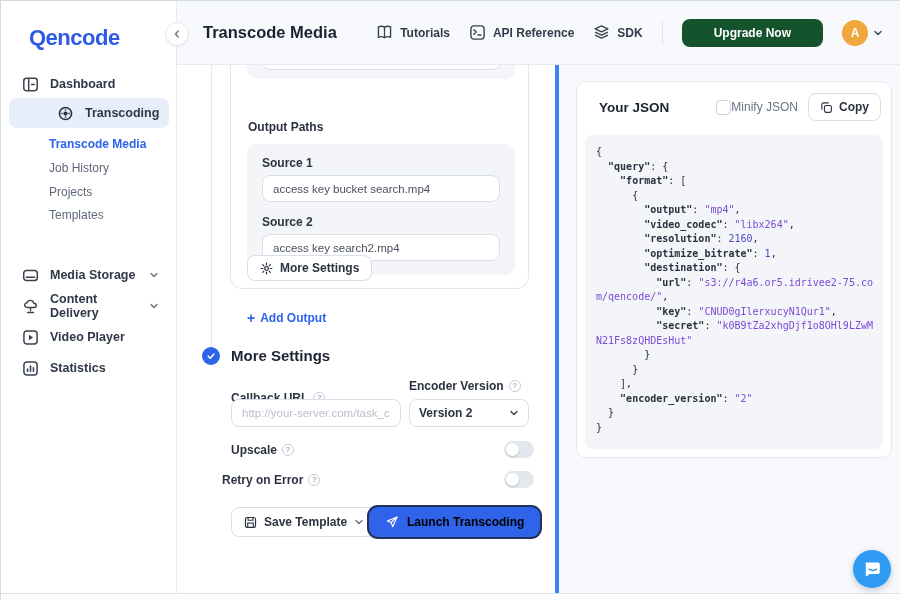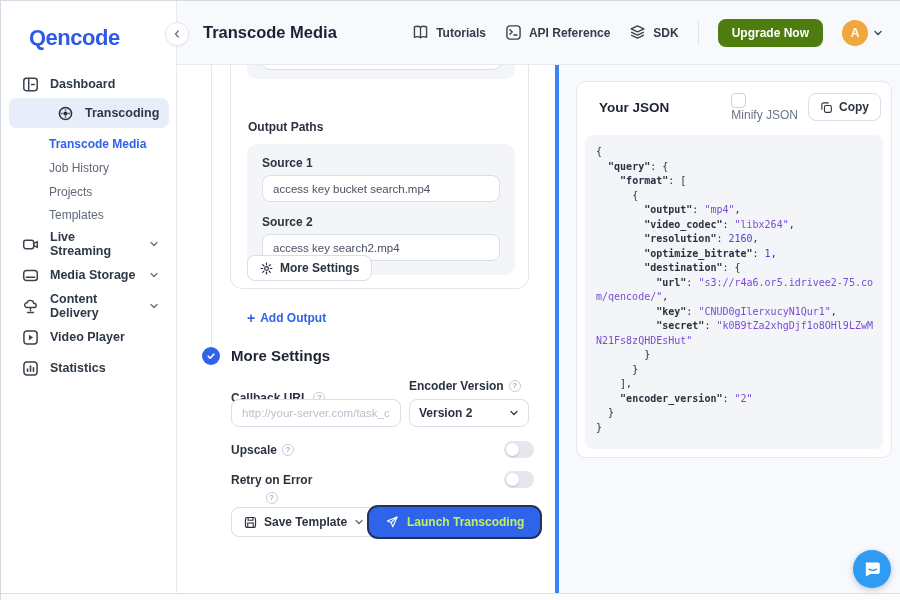--- a/index.html
+++ b/index.html
@@ -20,21 +20,21 @@
 
   
   .collapse-btn { position:absolute; left:164px; top:21px; width:24px; height:24px; border-radius:50%; background:#fff; border:1px solid #e3e7ee; box-shadow:0 1px 2px rgba(20,30,60,.06); z-index:5; display:flex; align-items:center; justify-content:center; cursor:pointer; }
 
   
   .header { position:absolute; left:176px; top:0; width:724px; height:64px; background:#f8f9fc; border-bottom:1px solid #e7eaf0; display:flex; align-items:center; padding:0 18px 0 26px; z-index:1; }
   .page-title { font-size:16.5px; font-weight:700; color:#1a2130; }
   .hnav { margin-left:auto; display:flex; align-items:center; gap:19px; }
   .hnav-item { display:flex; align-items:center; gap:7px; font-size:12px; font-weight:600; color:#333c4b; cursor:pointer; }
   .hdivider { width:1px; height:24px; background:#e2e6ec; }
-  .upgrade-btn { height:28px; padding:0 14px; border:none; border-radius:8px; background:#4d7c0f; color:#fff; font-size:12px; font-weight:700; font-family:inherit; cursor:pointer; }
+  .upgrade-btn { height:28px; padding:0 32px; border:none; border-radius:8px; background:#14532d; color:#fff; font-size:12px; font-weight:700; font-family:inherit; cursor:pointer; }
   .avatar-wrap { display:flex; align-items:center; gap:5px; cursor:pointer; }
   .avatar { width:26px; height:26px; border-radius:50%; background:#f0a73d; color:#fff; font-size:12px; font-weight:700; display:flex; align-items:center; justify-content:center; }
 
   
   .main { position:absolute; left:176px; top:64px; width:382px; height:528px; background:#fff; border-right:4px solid #3b82f6; overflow:hidden; }
   .stepper-line { position:absolute; left:34px; top:0; width:1px; height:282px; background:#e4e8ef; }
   .step-check { position:absolute; left:25px; top:282px; width:18px; height:18px; border-radius:50%; background:#2e63ea; display:flex; align-items:center; justify-content:center; cursor:pointer; }
 
   .form-card { position:absolute; left:53px; top:-34px; width:299px; height:258px; border:1px solid #e2e7ee; border-radius:12px; background:#fff; }
   .gray-box { position:absolute; left:16px; width:268px; background:#f3f5f9; border-radius:10px; }
@@ -57,34 +57,34 @@
 
   .ms-heading { position:absolute; left:54px; top:282px; font-size:15px; font-weight:700; color:#1d2433; }
   .fld-label { position:absolute; font-size:12px; font-weight:700; color:#2b3340; display:flex; align-items:center; gap:5px; }
   .q-icon { width:12px; height:12px; border:1px solid #c6cdd8; border-radius:50%; color:#a6afbe; font-size:8px; line-height:10px; text-align:center; font-weight:700; display:inline-block; }
   .cb-label { left:54px; top:326px; }
   .ev-label { left:232px; top:314px; }
   .cb-input { position:absolute; left:54px; top:334px; width:170px; height:28px; }
   .select { position:absolute; left:232px; top:334px; width:120px; height:28px; background:#fff; border:1px solid #d9dfe8; border-radius:8px; display:flex; align-items:center; padding:0 9px; font-size:12px; font-weight:600; color:#2b3340; cursor:pointer; }
   .select .chev-s { margin-left:auto; }
   .up-label { left:54px; top:378px; }
-  .re-label { left:54px; top:408px;flex-direction:column; }
+  .re-label { left:45px; top:408px; }
   .toggle { position:absolute; width:30px; height:17px; border-radius:9px; background:#e4e7ed; cursor:pointer; }
   .toggle .knob { position:absolute; left:2px; top:2px; width:13px; height:13px; border-radius:50%; background:#fff; box-shadow:0 1px 2px rgba(20,30,60,.2); }
   .tg-upscale { left:327px; top:376px; }
   .tg-retry { left:327px; top:406px; }
   .save-btn { position:absolute; left:54px; top:442px; height:30px; padding:0 12px; }
-  .launch-btn { position:absolute; left:192px; top:442px; height:30px; padding:0 16px; display:inline-flex; align-items:center; gap:8px; background:#2e63ea; border:none; border-radius:9px; color:#bef264; font-family:inherit; font-size:12px; font-weight:700; cursor:pointer; box-shadow:0 0 0 2px #22325a; }
+  .launch-btn { position:absolute; left:192px; top:442px; height:30px; padding:0 16px; display:inline-flex; align-items:center; gap:8px; background:#2e63ea; border:none; border-radius:9px; color:#000000; font-family:inherit; font-size:12px; font-weight:700; cursor:pointer; box-shadow:0 0 0 2px #22325a; }
 
   
   .right { position:absolute; left:558px; top:64px; width:342px; height:528px; background:#f8f9fc; }
   .json-card { position:absolute; left:17px; top:16px; width:316px; height:377px; background:#fff; border:1px solid #e3e8ef; border-radius:10px; }
   .json-head { display:flex; align-items:center; height:50px; padding:0 10px 0 22px; gap:10px; }
   .json-title { font-size:13.5px; font-weight:700; color:#1b2230; }
-  .minify-wrap { margin-left:auto; display:flex; align-items:flex-start; cursor:pointer;flex-direction:column; }
+  .minify-wrap { margin-left:auto; display:flex; align-items:flex-start; cursor:pointer; }
   .checkbox { width:15px; height:15px; border:1.5px solid #ccd3de; border-radius:4px; background:#fff; }
   .minify-lbl { font-size:12px; color:#6a7483; font-weight:500; }
   .copy-btn { height:28px; padding:0 11px; gap:6px; border-radius:8px; }
   .code-block { position:absolute; left:8px; right:8px; top:53px; bottom:8px; background:#f3f5f9; border-radius:8px; padding:10px 11px; overflow:hidden; }
   .code { font-family:"DejaVu Sans Mono", monospace; font-size:10px; line-height:14.5px; width:278px; }
   .cl { white-space:pre-wrap; word-break:break-all; }
   .code .p { color:#2a3240; }
   .code .k { color:#2a3240; font-weight:700; }
   .code .s { color:#7a4bd6; }
   .code .n { color:#4f46c9; }
@@ -124,30 +124,20 @@
       <svg class="chev-s" viewBox="0 0 10 10">
           <polyline points="2,6.5 5,3.5 8,6.5" fill="none" stroke="#6b7483" stroke-width="1.4" stroke-linecap="round"></polyline>
         </svg>
     </div>
 
     <div class="nav-sub active" style="top:131px">Transcode Media</div>
     <div class="nav-sub" style="top:155px">Job History</div>
     <div class="nav-sub" style="top:179px">Projects</div>
     <div class="nav-sub" style="top:202px">Templates</div>
 
-    <div class="nav-item" style="top:228px">
-      <svg class="icon16" viewBox="0 0 16 16">
-          <rect x="1.6" y="4.1" width="9.4" height="7.8" rx="2" fill="none" stroke="#39424f" stroke-width="1.4"></rect>
-          <path d="M11 7.2 L14.4 5.2 V10.8 L11 8.8 Z" fill="none" stroke="#39424f" stroke-width="1.3" stroke-linejoin="round"></path>
-        </svg>
-      <span class="lbl">Live Streaming</span>
-      <svg class="chev-s" viewBox="0 0 10 10">
-          <polyline points="2,3.5 5,6.5 8,3.5" fill="none" stroke="#6b7483" stroke-width="1.4" stroke-linecap="round"></polyline>
-        </svg>
-    </div>
 
     <div class="nav-item" style="top:259px">
       <svg class="icon16" viewBox="0 0 16 16">
           <rect x="1.6" y="3.3" width="12.8" height="9.4" rx="2.6" fill="none" stroke="#39424f" stroke-width="1.4"></rect>
           <line x1="4" y1="9.6" x2="12" y2="9.6" stroke="#39424f" stroke-width="1.4" stroke-linecap="round"></line>
         </svg>
       <span class="lbl">Media Storage</span>
       <svg class="chev-s" viewBox="0 0 10 10">
           <polyline points="2,3.5 5,6.5 8,3.5" fill="none" stroke="#6b7483" stroke-width="1.4" stroke-linecap="round"></polyline>
         </svg>

